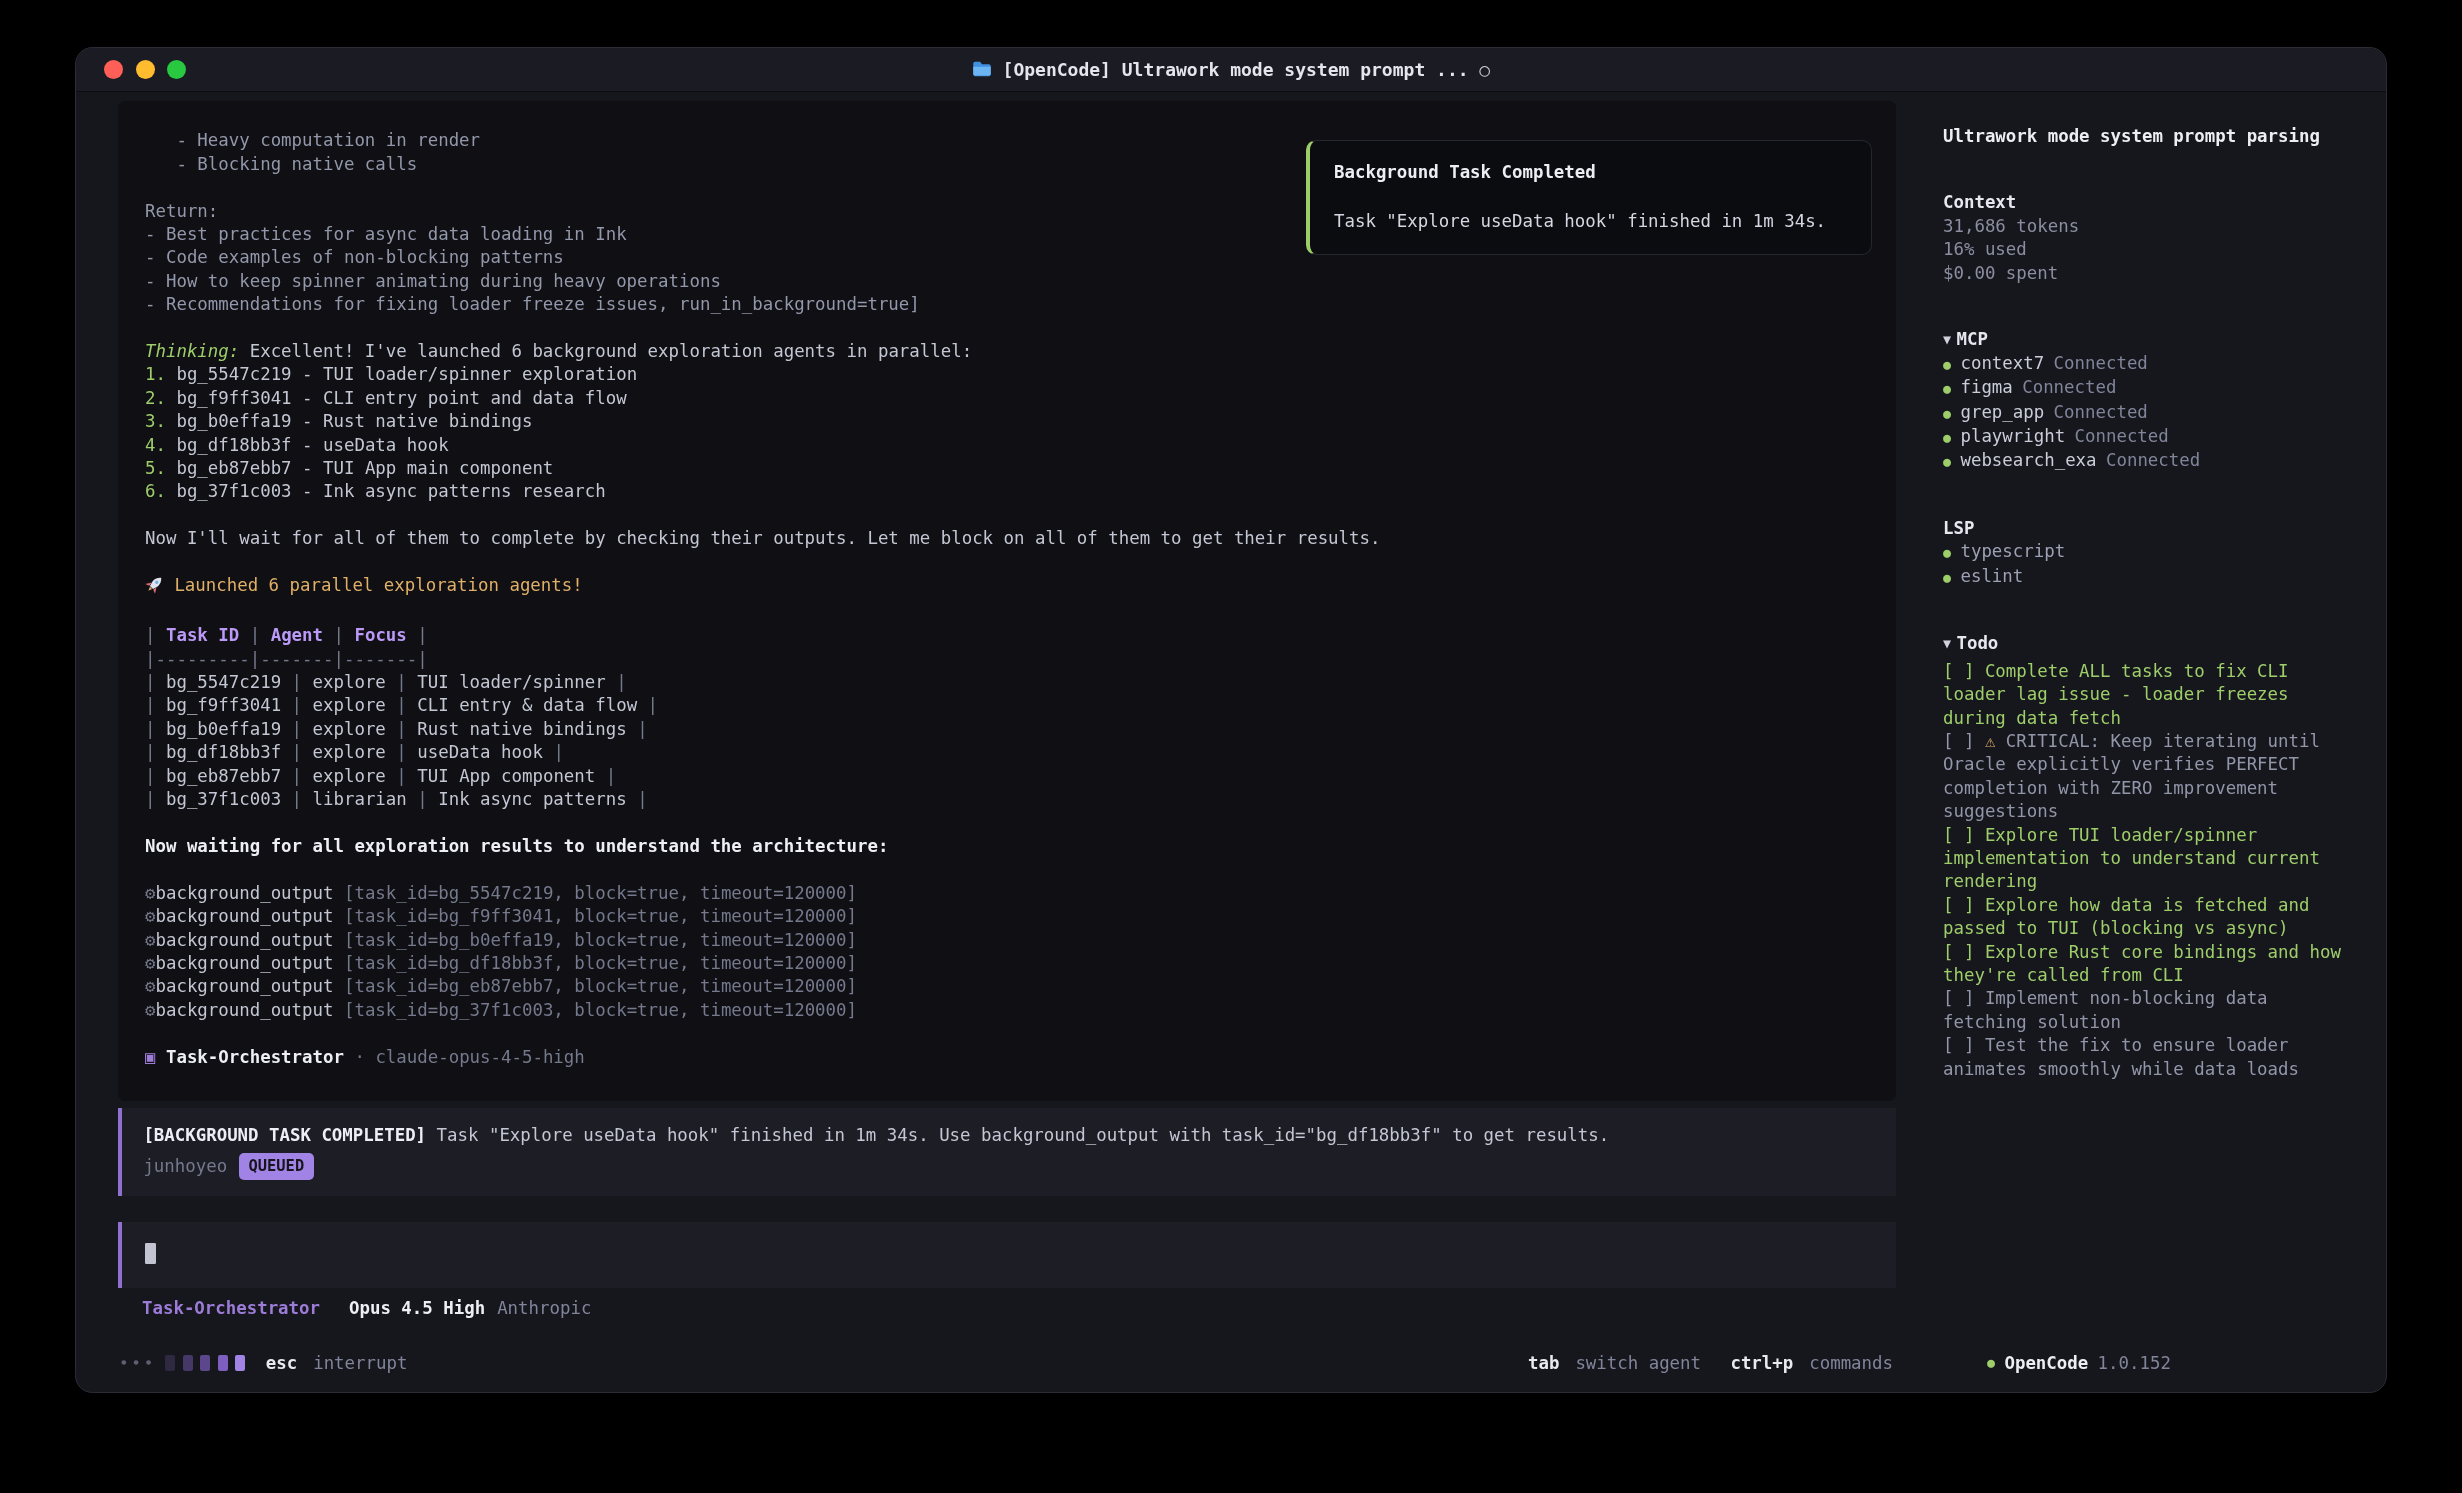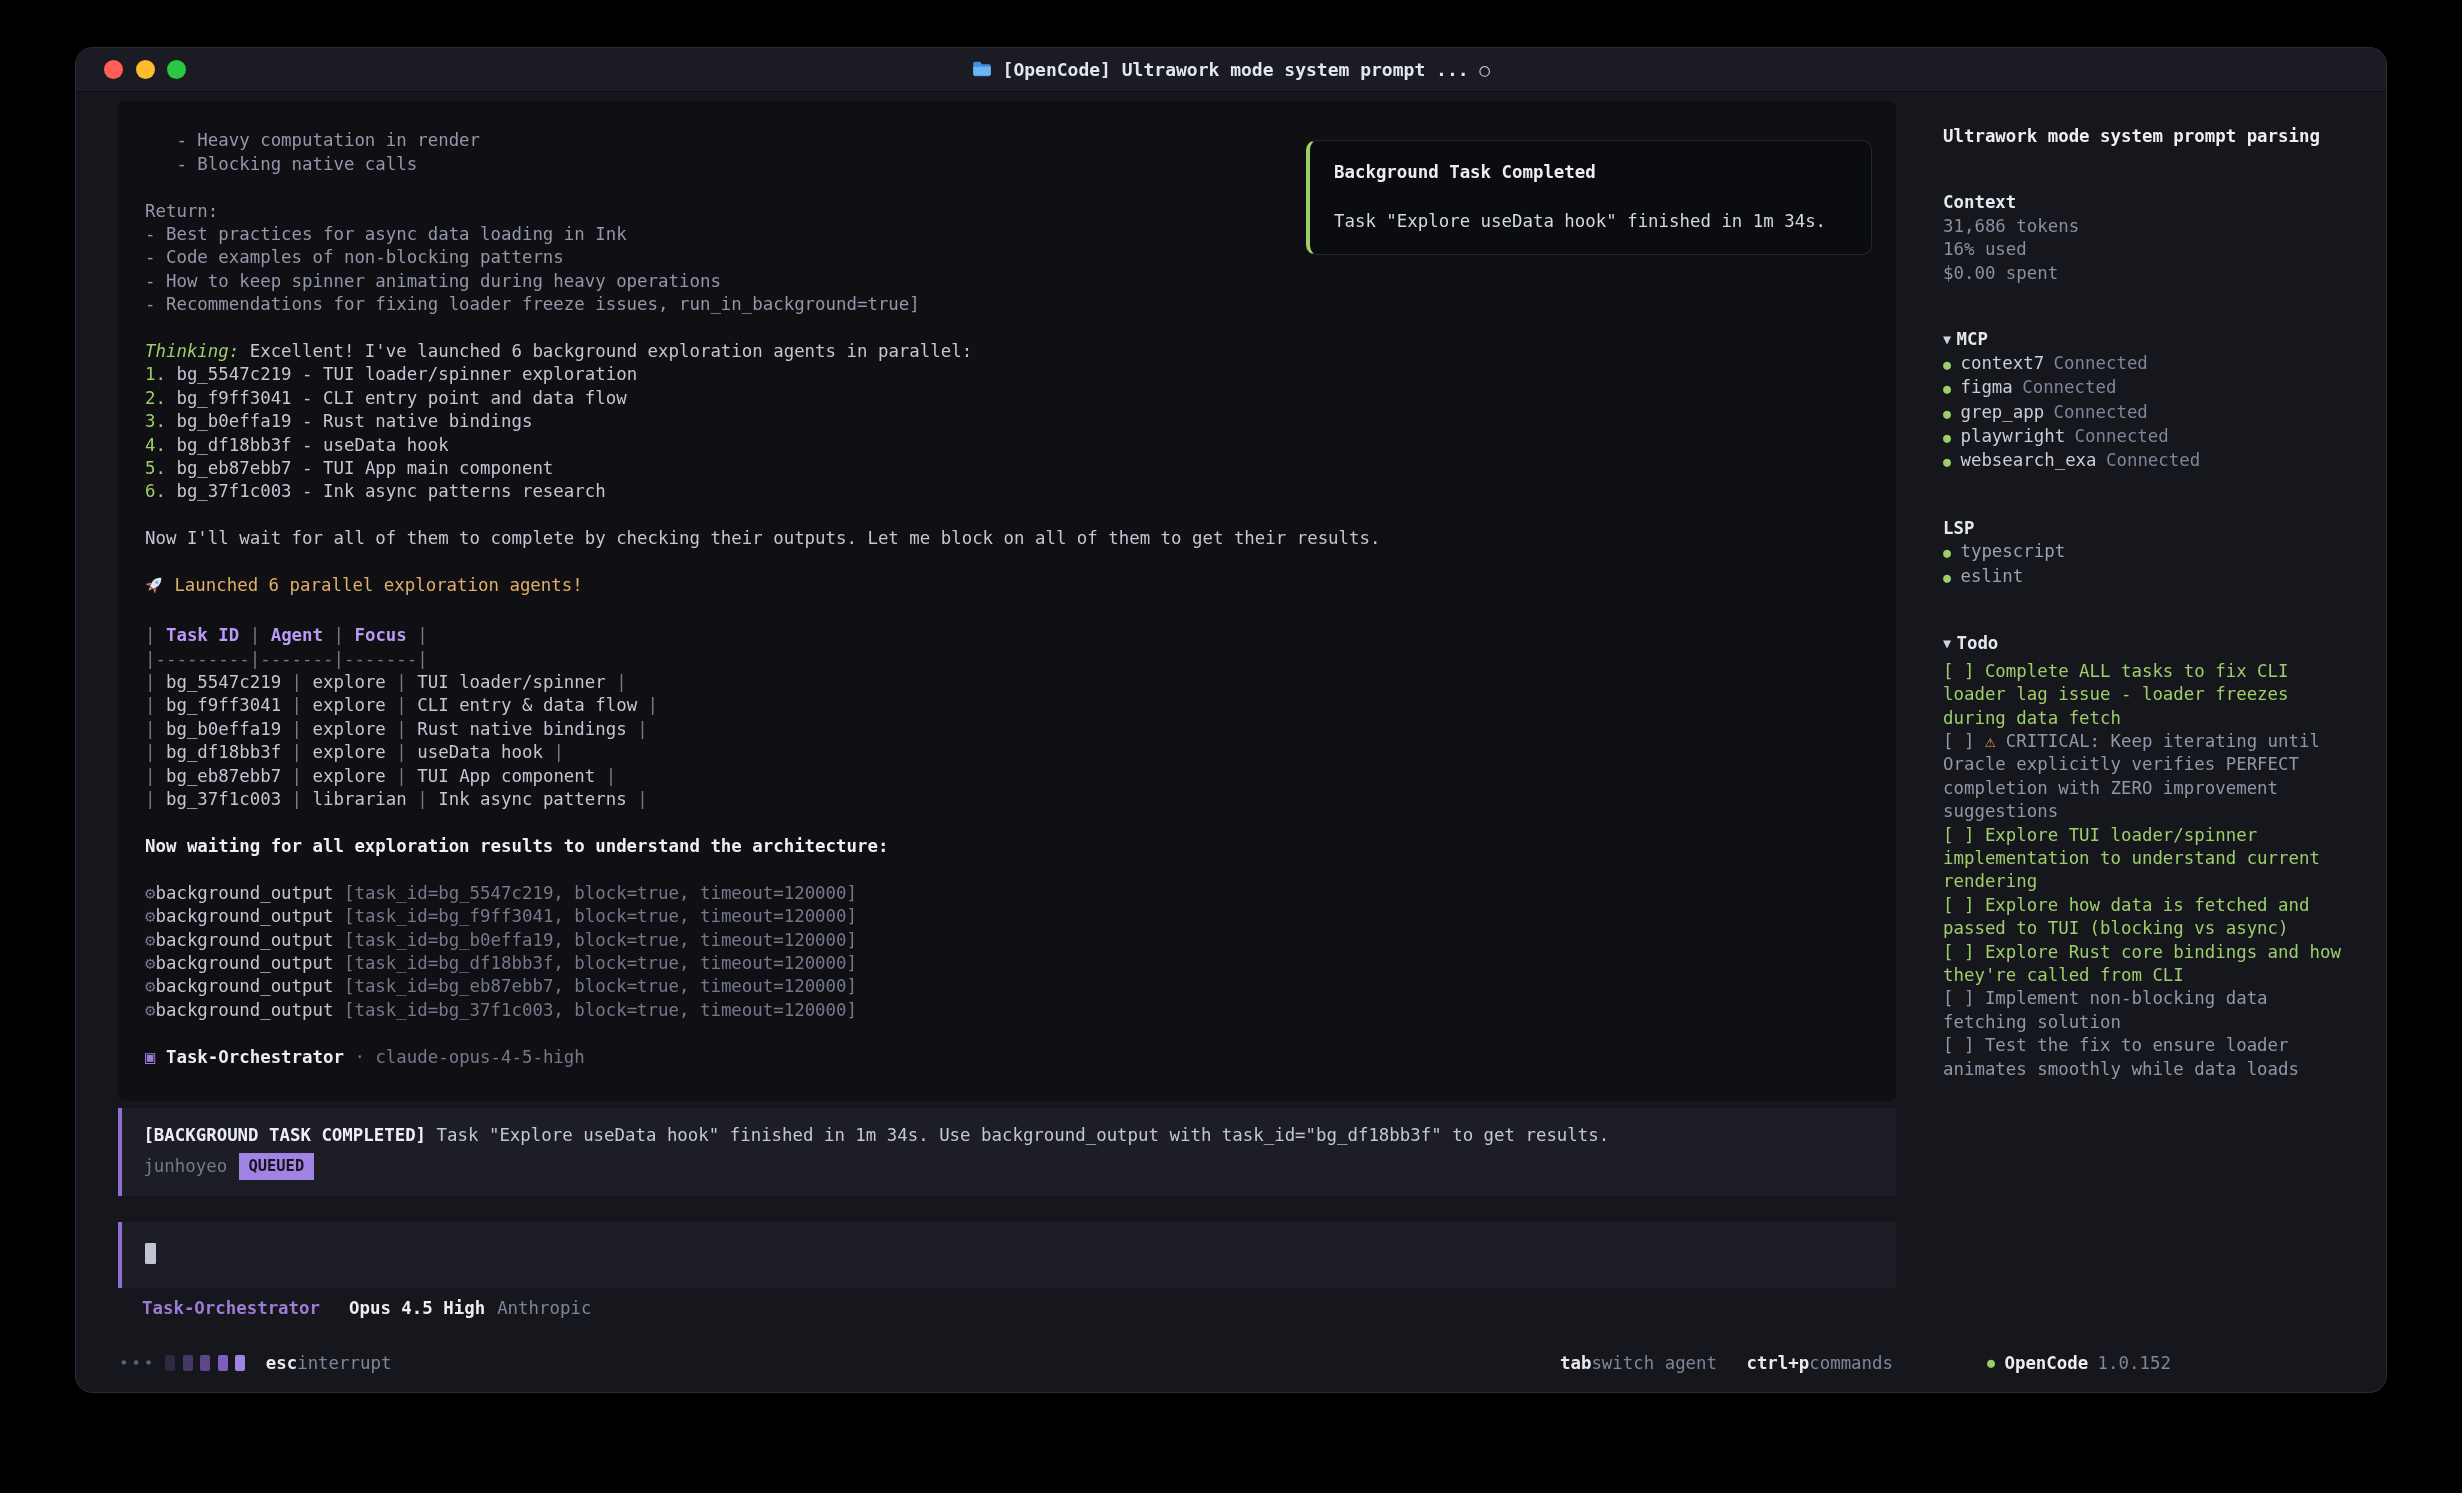--- a/index.html
+++ b/index.html
@@ -31,21 +31,21 @@
   .c-p{color:#bb9af7;font-weight:bold}
   .c-w{color:#edeff5;font-weight:bold}
   .c-pu{color:#9d7cd8}
   .rocket{display:inline-block;vertical-align:-3.3px;margin-right:9.4px}
   .toast{position:absolute;top:39px;right:24px;width:566px;background:#0b0c10;border:1.3px solid #23272e;
          border-left:4px solid #9ece6a;padding:20px 24px;border-radius:10px}
   .toast-title{color:#eceef4;font-weight:bold;font-size:17.4px}
   .toast-body{margin-top:25.4px;color:#d4d7e1;font-size:17.4px}
   .banner{background:#1d1d26;border-left:4px solid #8f6fd0;padding:16px 21.4px;font-size:17.4px;line-height:23.4px;margin-top:6.7px}
   .banner-line2{margin-top:5.4px;display:flex;align-items:center;gap:12px}
-  .badge{background:#a183e6;color:#15151b;font-weight:bold;font-size:15.4px;padding:2px 9.4px;border-radius:0}
+  .badge{background:#a183e6;color:#15151b;font-weight:bold;font-size:15.4px;padding:2px 9.4px;border-radius:5px}
   .inputbox{margin-top:25.4px;background:#1d1d26;border-left:4px solid #8f6fd0;padding:21.4px 23px;min-height:66px}
   .cursor{display:inline-block;width:11.4px;height:21.4px;background:#c2c5d1;border-radius:1.3px;vertical-align:middle}
   .agentbar{display:flex;align-items:center;margin:10.7px 0 14.7px 24px;font-size:17.4px}
   .ab-agent{color:#9d7cd8;font-weight:bold}
   .ab-model{color:#edeff5;font-weight:bold;margin-left:29px}
   .ab-provider{color:#80859a;margin-left:12px}
   .sidebar{flex:1;padding:33px 0 0 47px;font-size:17.4px;line-height:23.4px}
   .sidebar-body{width:401px}
   .sb-title{color:#eceef4;font-weight:bold}
   .sb-section{margin-top:43px}
@@ -60,21 +60,21 @@
   .todo-list{margin-top:4px}
   .todo-item{}
   .todo-green{color:#9ece6a}
   .todo-gray{color:#9196a8}
   .warn{color:#e0af68}
   .statusbar{flex:0 0 59px;display:flex;align-items:center;padding-left:43px;font-size:17.4px}
   .sb-left{display:flex;align-items:center;gap:5.4px}
   .dots{color:#5c6172;letter-spacing:2.7px;font-size:16px;margin-right:4px}
   .pb{width:10px;height:16px;border-radius:2px;display:inline-block;margin-right:2px}
   .pb1{background:#2e2840}.pb2{background:#453766}.pb3{background:#5d478c}.pb4{background:#7e5fc0}.pb5{background:#a183e6}
-  .keyhint{display:flex;gap:0;align-items:flex-start;margin-left:13.4px}
+  .keyhint{display:flex;gap:16px;align-items:flex-start;margin-left:13.4px}
   .kh-key{color:#e8eaf0;font-weight:bold}
   .kh-label{color:#80859a}
   .sb-mid{margin-left:auto;margin-right:47px;display:flex;gap:16px}
   .sb-right{flex:0 0 446px;display:flex;align-items:center;gap:9.4px;padding-left:47px}
   .brand{color:#eceef4;font-weight:bold}
   .version{color:#80859a}
 </style>
 </head>
 <body>
 

